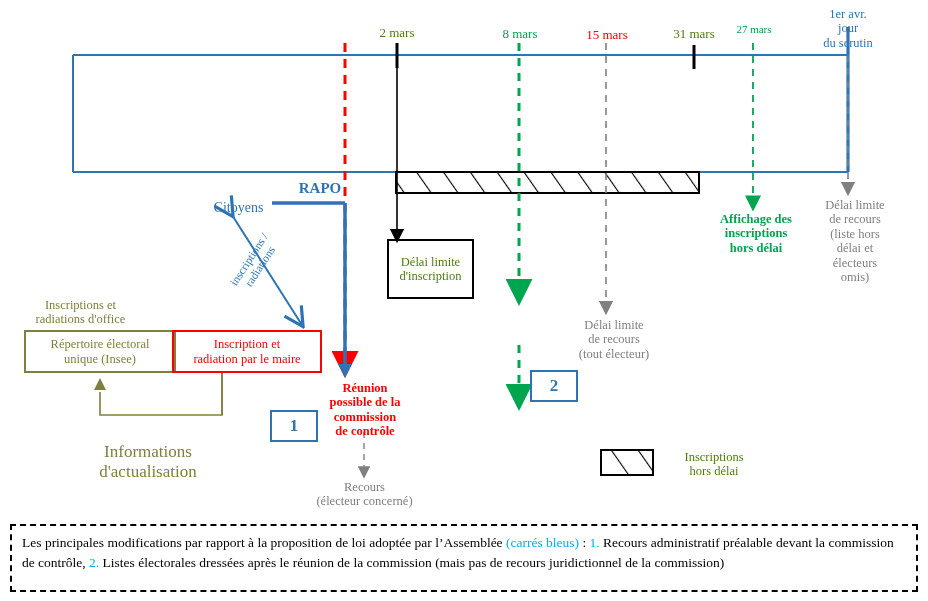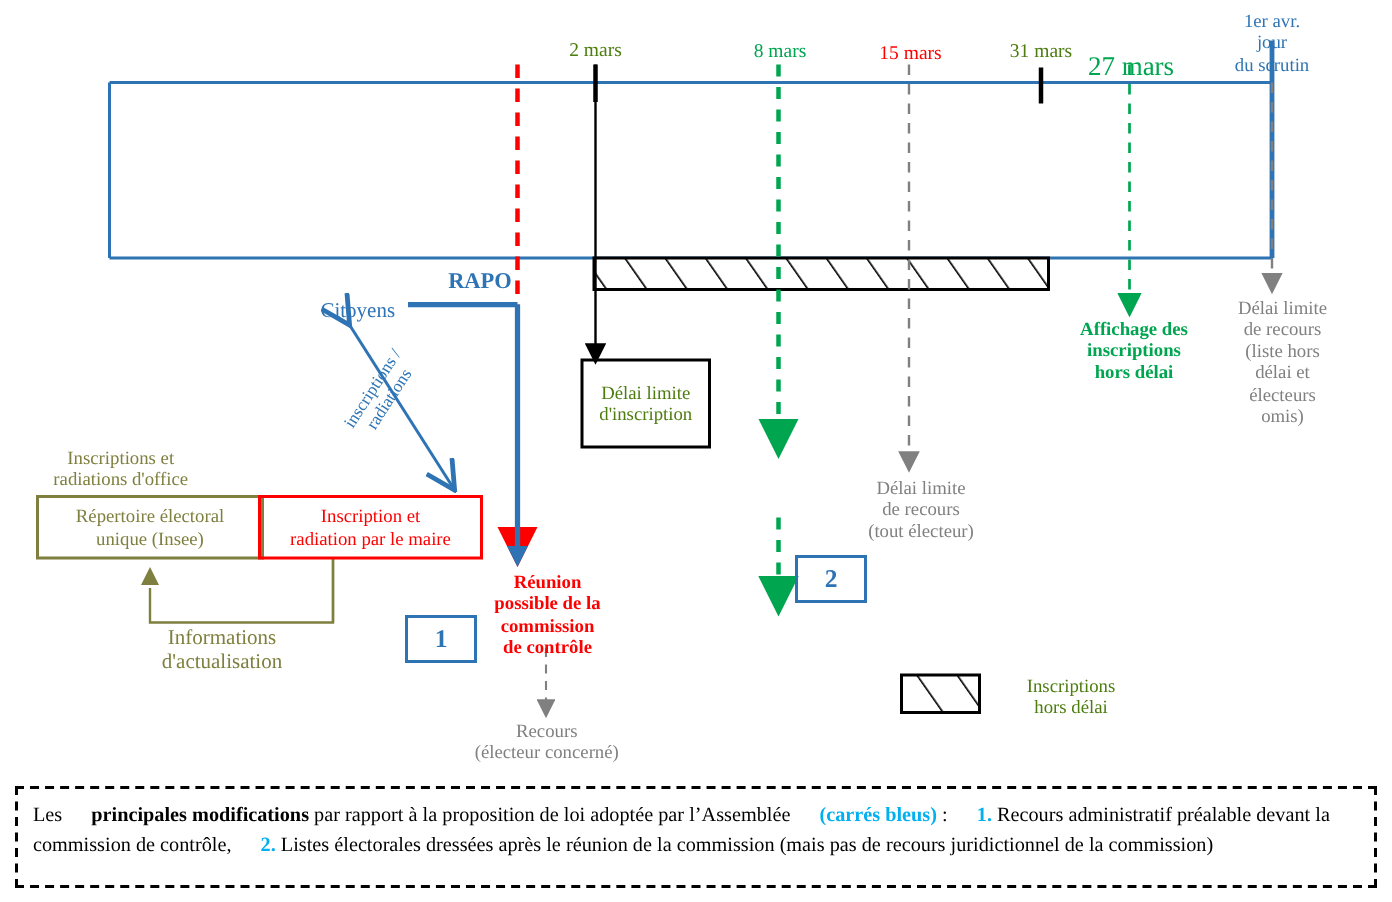--- a/index.html
+++ b/index.html
@@ -16,21 +16,21 @@
   .c-cyan{color:#00b0f0;}
   .center{text-align:center;}
   .box{position:absolute;box-sizing:border-box;display:flex;align-items:center;
        justify-content:center;text-align:center;}
   .numbox{position:absolute;box-sizing:border-box;border:2px solid #2e74b5;
           display:flex;align-items:center;justify-content:center;
           color:#2e74b5;font-weight:bold;font-size:17px;}
   svg{position:absolute;left:0;top:0;}
   .caption{position:absolute;box-sizing:border-box;border:2px dashed #000;
            padding:7px 9px 6px 10px;font-size:13.5px;line-height:1.45;}
-  b{font-weight:bold;margin-left:16px;}
+  b{font-weight:normal;}
 </style>
 </head>
 <body>
 
 <div class="stage">
 
   <svg width="928" height="601">
     <defs>
       <pattern id="hatch" width="22" height="22" patternUnits="userSpaceOnUse" patternTransform="rotate(-35)">
         <rect width="22" height="22" fill="#ffffff"></rect>
@@ -106,34 +106,34 @@
     <rect x="173" y="331" width="148" height="41" fill="none" stroke="#ff0000" stroke-width="2"></rect>
     <rect x="388" y="240" width="85" height="58" fill="none" stroke="#000000" stroke-width="2"></rect>
 
     <rect x="601" y="450" width="52" height="25" fill="url(#hatch)" stroke="#000000" stroke-width="2"></rect>
   </svg>
 
   <div class="txt center c-black" style="left:347px;top:26px;width:100px;font-size:13px;">2 mars</div>
   <div class="txt center c-green" style="left:474px;top:27px;width:92px;font-size:13px;">8 mars</div>
   <div class="txt center c-red" style="left:561px;top:28px;width:92px;font-size:13px;">15 mars</div>
   <div class="txt center c-black" style="left:648px;top:27px;width:92px;font-size:13px;">31 mars</div>
-  <div class="txt center c-green" style="left:708px;top:34px;width:92px;font-size:18px;">27 mars</div>
+  <div class="txt center c-green" style="left:708px;top:23px;width:92px;font-size:11px;">27 mars</div>
   <div class="txt center c-blue" style="left:798px;top:7px;width:100px;font-size:12.5px;">1er avr.
 jour
 du scrutin</div>
 
   <div class="txt center c-blue" style="left:201px;top:186px;width:75px;font-size:14px;margin-top:14px;">Citoyens</div>
   <div class="txt center c-blue" style="left:290px;top:180px;width:60px;font-size:15px;font-weight:bold;">RAPO</div>
   <div class="txt center c-blue" style="left:205px;top:250px;width:100px;font-size:11.5px;
               transform:rotate(-57deg);transform-origin:50% 50%;">inscriptions /
 radiations</div>
 
   <div class="txt center c-olive" style="left:8px;top:298px;width:145px;font-size:12.5px;">Inscriptions et
 radiations d'office</div>
-  <div class="txt center c-olive" style="left:78px;top:418px;width:140px;font-size:14px;">Informations
+  <div class="txt center c-olive" style="left:78px;top:442px;width:140px;font-size:17px;">Informations
 d'actualisation</div>
 
   <div class="box c-olive" style="left:25px;top:331px;width:150px;height:41px;font-size:12.5px;">
     <span class="txt center" style="position:static;display:block;width:100%;">Répertoire électoral
 unique (Insee)</span>
   </div>
   <div class="box c-red" style="left:173px;top:331px;width:148px;height:41px;font-size:12.5px;">
     <span class="txt center" style="position:static;display:block;width:100%;">Inscription et
 radiation par le maire</span>
   </div>

